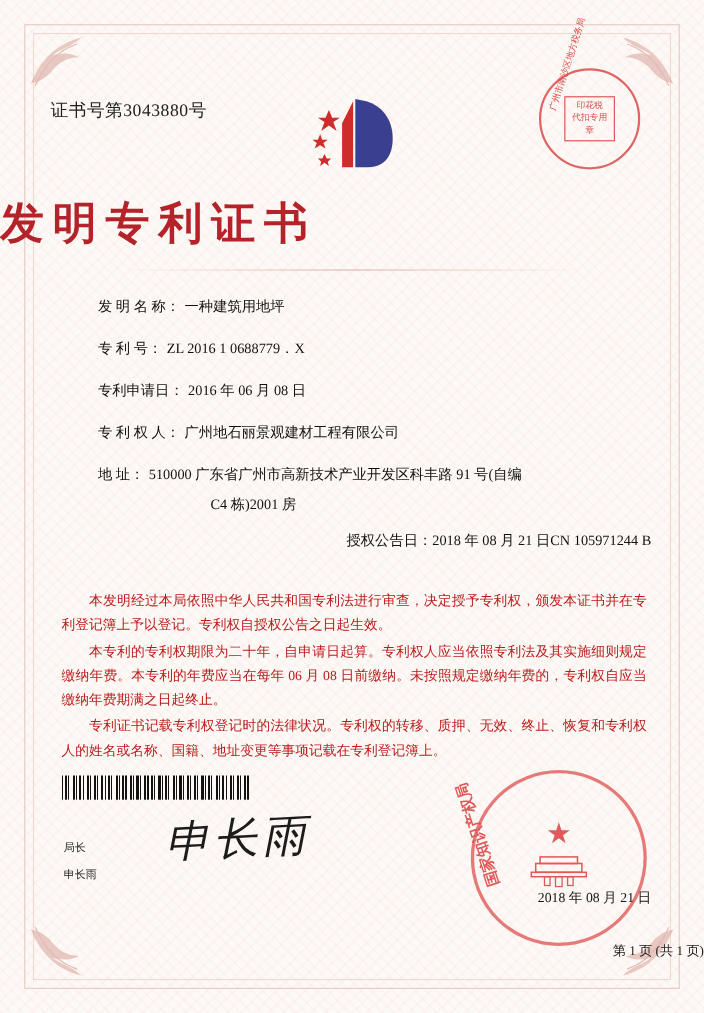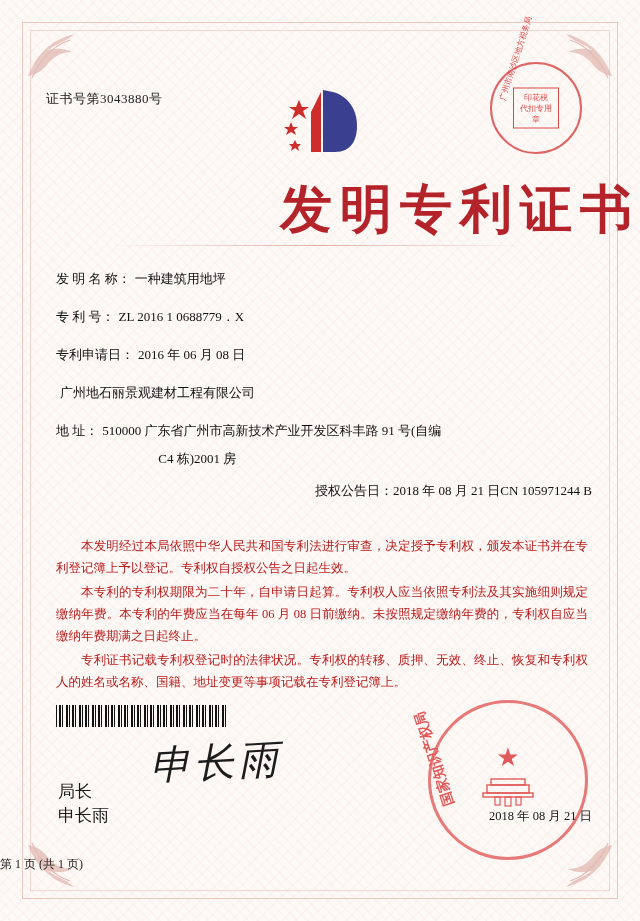--- a/index.html
+++ b/index.html
@@ -47,21 +47,21 @@
   .corner svg { width: 100%; height: 100%; }
   .c-tl { left: 26px; top: 26px; }
   .c-tr { right: 26px; top: 26px; transform: scaleX(-1); }
   .c-bl { left: 26px; bottom: 26px; transform: scaleY(-1); }
   .c-br { right: 26px; bottom: 26px; transform: scale(-1,-1); }
 
   .cert-no {
     position: absolute;
     left: 46px;
     top: 90px;
-    font-size: 13px;
+    font-size: 16px;
     letter-spacing: .5px;
     color: #202020;
   }
 
   .emblem {
     position: absolute;
     left: 50%;
     transform: translateX(-50%);
     top: 78px;
     width: 86px;
@@ -107,22 +107,22 @@
     left: 50%;
     top: 50%;
     transform-origin: 0 0;
     white-space: nowrap;
   }
 
   .title {
     position: absolute;
     left: 0; right: 0;
     top: 175px;
-    text-align: right;
-    font-size: 52px;
+    text-align: left;
+    font-size: 40px;
     letter-spacing: 8px;
     color: #b5232a;
     font-weight: 700;
     font-family: Liberation Serif, serif;
   }
   .title-rule {
     position: absolute;
     left: 110px; right: 110px;
     top: 245px;
     height: 1px;
@@ -139,20 +139,21 @@
     color: #111;
   }
   .field {
     display: flex;
     align-items: flex-start;
     margin-bottom: 4px;
   }
   .field .lbl {
     flex: 0 0 auto;
     white-space: pre;
+    margin-left: 33px;
   }
   .field .val {
     flex: 1 1 auto;
     padding-left: 4px;
   }
   .field .val .cont {
     display: block;
     padding-left: 56px;
     line-height: 22px;
   }
@@ -189,22 +190,22 @@
       repeating-linear-gradient(90deg,
         #111 0 1px, transparent 1px 3px,
         #111 3px 5px, transparent 5px 6px,
         #111 6px 7px, transparent 7px 10px,
         #111 10px 12px, transparent 12px 13px);
   }
 
   .director {
     position: absolute;
     left: 58px;
-    top: 780px;
-    font-size: 17px;
+    top: 760px;
+    font-size: 10px;
     line-height: 24px;
   }
   .signature {
     position: absolute;
     left: 150px;
     top: 735px;
     font-size: 40px;
     color: #1c1c1c;
     font-family: "Liberation Serif", serif;
     font-style: italic;
@@ -259,21 +260,21 @@
     right: 48px;
     top: 808px;
     font-size: 12.5px;
     color: #151515;
   }
 
   .page-no {
     position: absolute;
     left: 0; right: 0;
     bottom: 48px;
-    text-align: left;
+    text-align: right;
     font-size: 12px;
     color: #222;
   }
 </style>
 </head>
 <body>
 
 <div class="page">
   <div class="guilloche"></div>
   <div class="frame-outer"></div>
@@ -334,20 +335,21 @@
     </div>
     <div class="field">
       <span class="lbl">专 利 号：</span>
       <span class="val">ZL 2016 1 0688779．X</span>
     </div>
     <div class="field">
       <span class="lbl">专利申请日：</span>
       <span class="val">2016 年 06 月 08 日</span>
     </div>
     <div class="field">
+      <span class="lbl">专 利 权 人：</span>
       <span class="val">广州地石丽景观建材工程有限公司</span>
     </div>
     <div class="field">
       <span class="lbl">地 址：</span>
       <span class="val">
         <span>510000  广东省广州市高新技术产业开发区科丰路 91 号(自编</span>
         <span class="cont">C4 栋)2001 房</span>
       </span>
     </div>
     <div class="field two-col">

